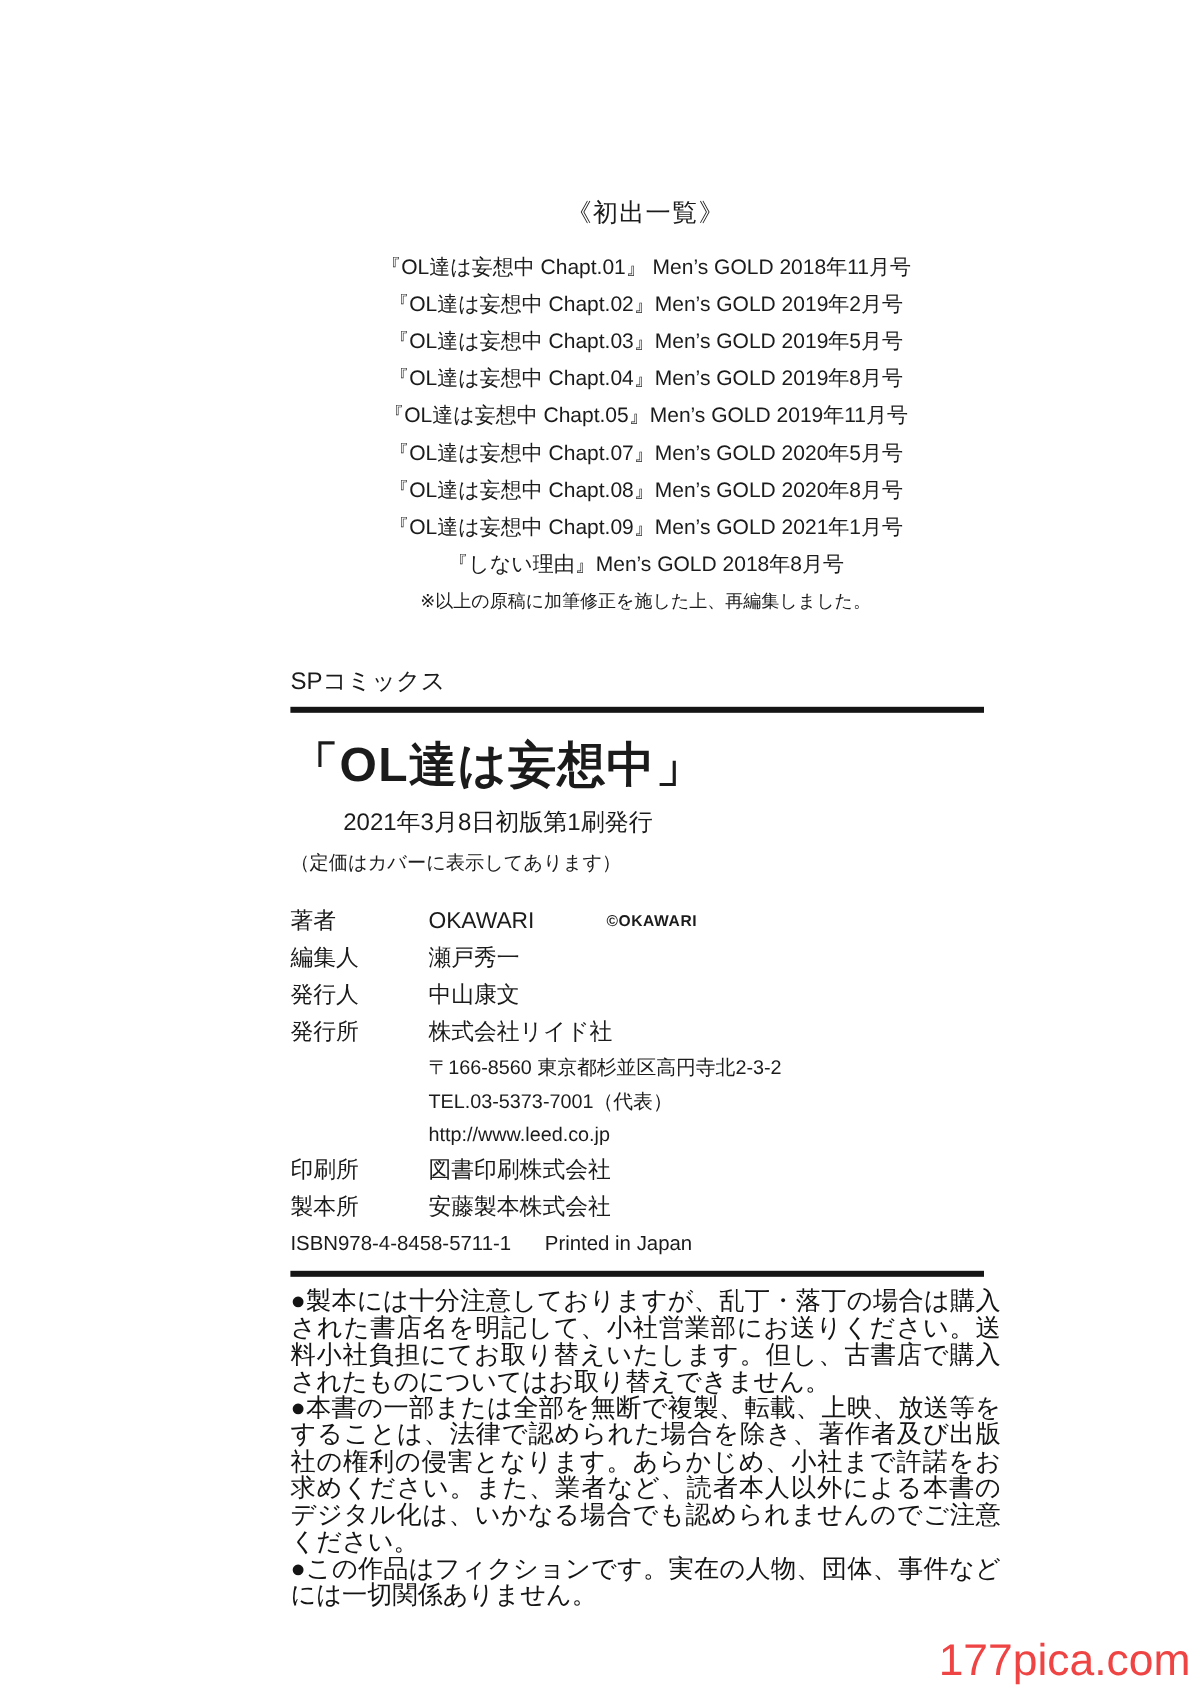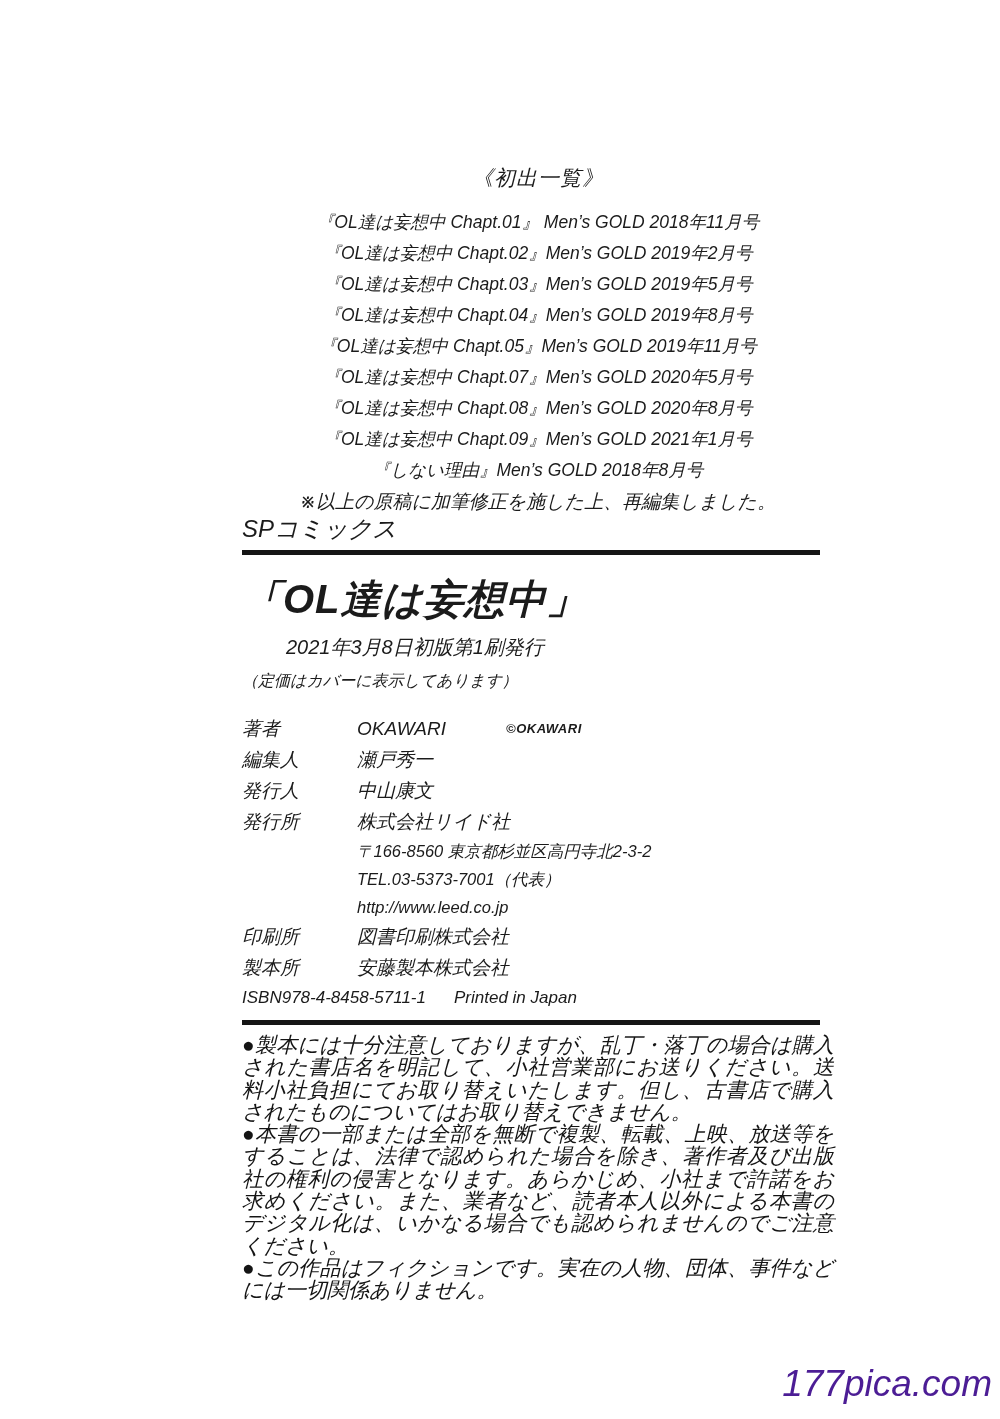--- a/index.html
+++ b/index.html
@@ -8,21 +8,20 @@
     background: #ffffff;
   }
   .page {
     position: relative;
     width: 1000px;
     height: 1419px;
     background: #ffffff;
     overflow: hidden;
     font-family: "Liberation Sans", "DejaVu Sans", sans-serif;
     color: #1b1b1b;
-    font-style: italic;
   }
   .content {
     position: absolute;
     left: 242px;
     top: 0;
     width: 592px;
   }
 
   
   .pub-list {
@@ -35,28 +34,29 @@
     font-weight: normal;
     margin: 0 0 16px 0;
     letter-spacing: 1px;
   }
   .pub-entry {
     font-size: 17.5px;
     line-height: 31px;
     white-space: nowrap;
   }
   .pub-note {
-    font-size: 19px;
+    font-size: 15px;
     line-height: 31px;
     white-space: nowrap;
   }
 
   
   .series-label {
-    font-size: 24px;
+    margin-top: 39px;
+    font-size: 20px;
     line-height: 24px;
   }
   .rule {
     width: 578px;
     height: 5px;
     background: #151515;
     margin-top: 9px;
   }
   .book-title {
     margin: 20px 0 12px 0;
@@ -206,14 +206,14 @@
       <div class="rule2"></div>
     </section>
 
     <section class="legal">
       <p>●製本には十分注意しておりますが、乱丁・落丁の場合は購入された書店名を明記して、小社営業部にお送りください。送料小社負担にてお取り替えいたします。但し、古書店で購入されたものについてはお取り替えできません。</p>
       <p>●本書の一部または全部を無断で複製、転載、上映、放送等をすることは、法律で認められた場合を除き、著作者及び出版社の権利の侵害となります。あらかじめ、小社まで許諾をお求めください。また、業者など、読者本人以外による本書のデジタル化は、いかなる場合でも認められませんのでご注意ください。</p>
       <p>●この作品はフィクションです。実在の人物、団体、事件などには一切関係ありません。</p>
     </section>
   </div>
 
-  <div class="watermark" style="color: #4c1d95; margin-left: 10px;">177pica.com</div>
+  <div class="watermark" style="color: #ef4444; margin-left: 10px;">177pica.com</div>
 </div>
 
 </body></html>

